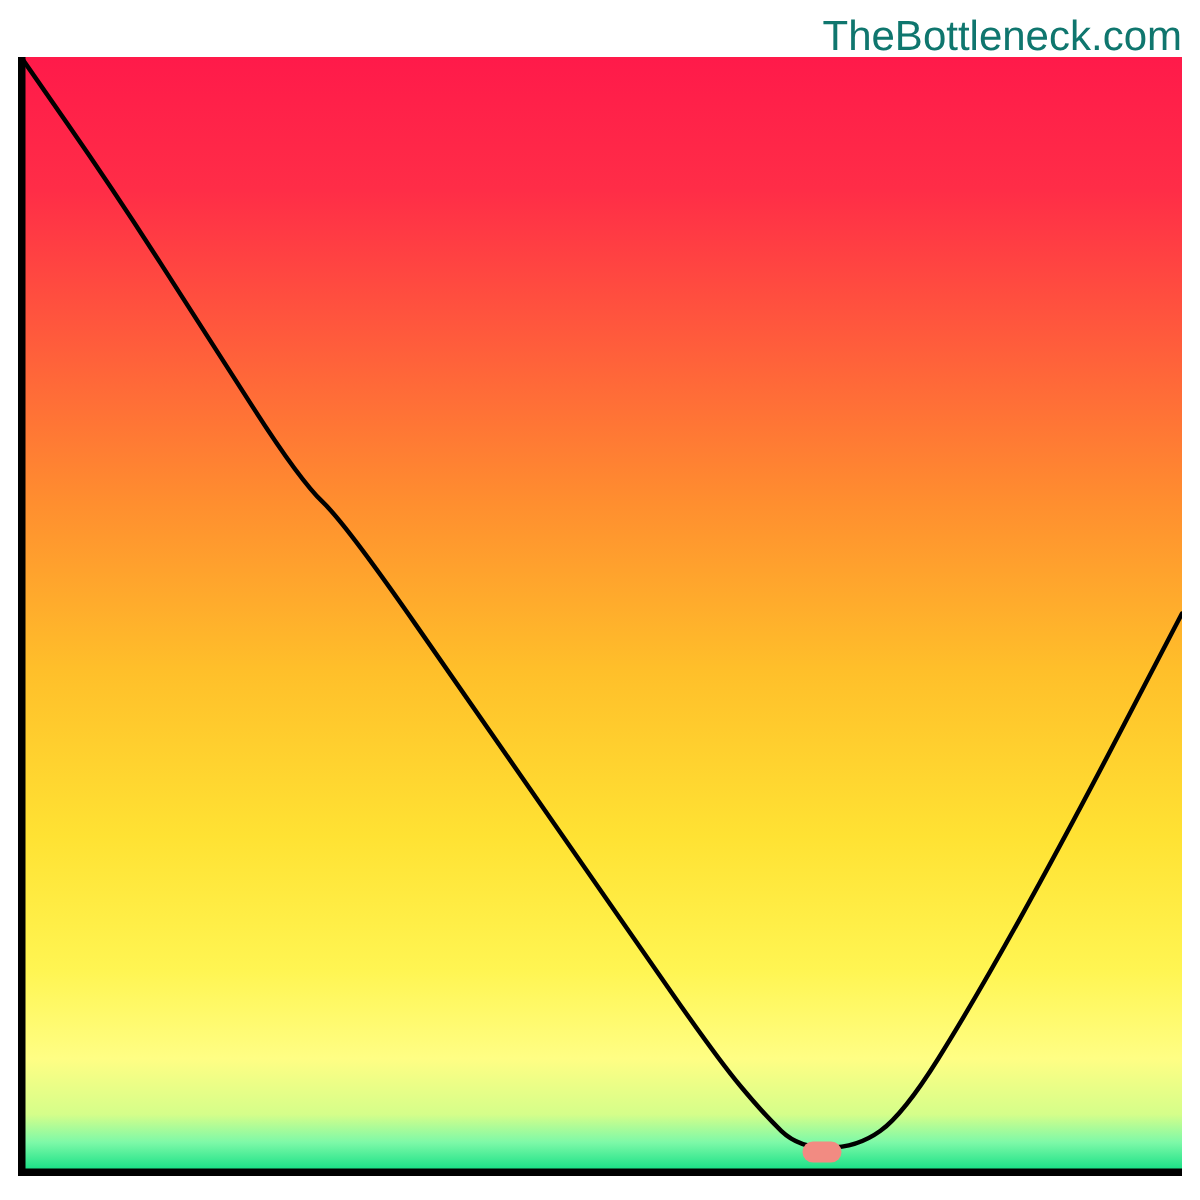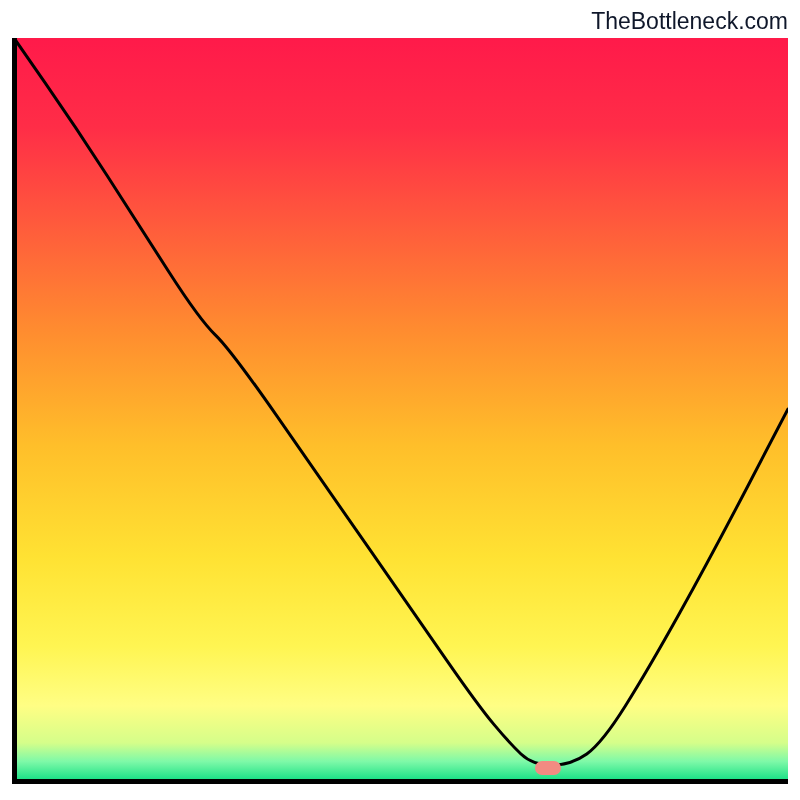--- a/index.html
+++ b/index.html
@@ -7,22 +7,22 @@
   .chart-container {
     position: relative;
     width: 800px;
     height: 800px;
   }
   .watermark {
     position: absolute;
     top: 8px;
     right: 12px;
     font-family: Arial, Helvetica, sans-serif;
-    font-size: 23px;
-    color: #0f172a;
+    font-size: 28px;
+    color: #0f766e;
     font-weight: normal;
     z-index: 10;
   }
   .plot-area {
     position: absolute;
     left: 14px;
     top: 38px;
     width: 774px;
     height: 742px;
     overflow: hidden;

